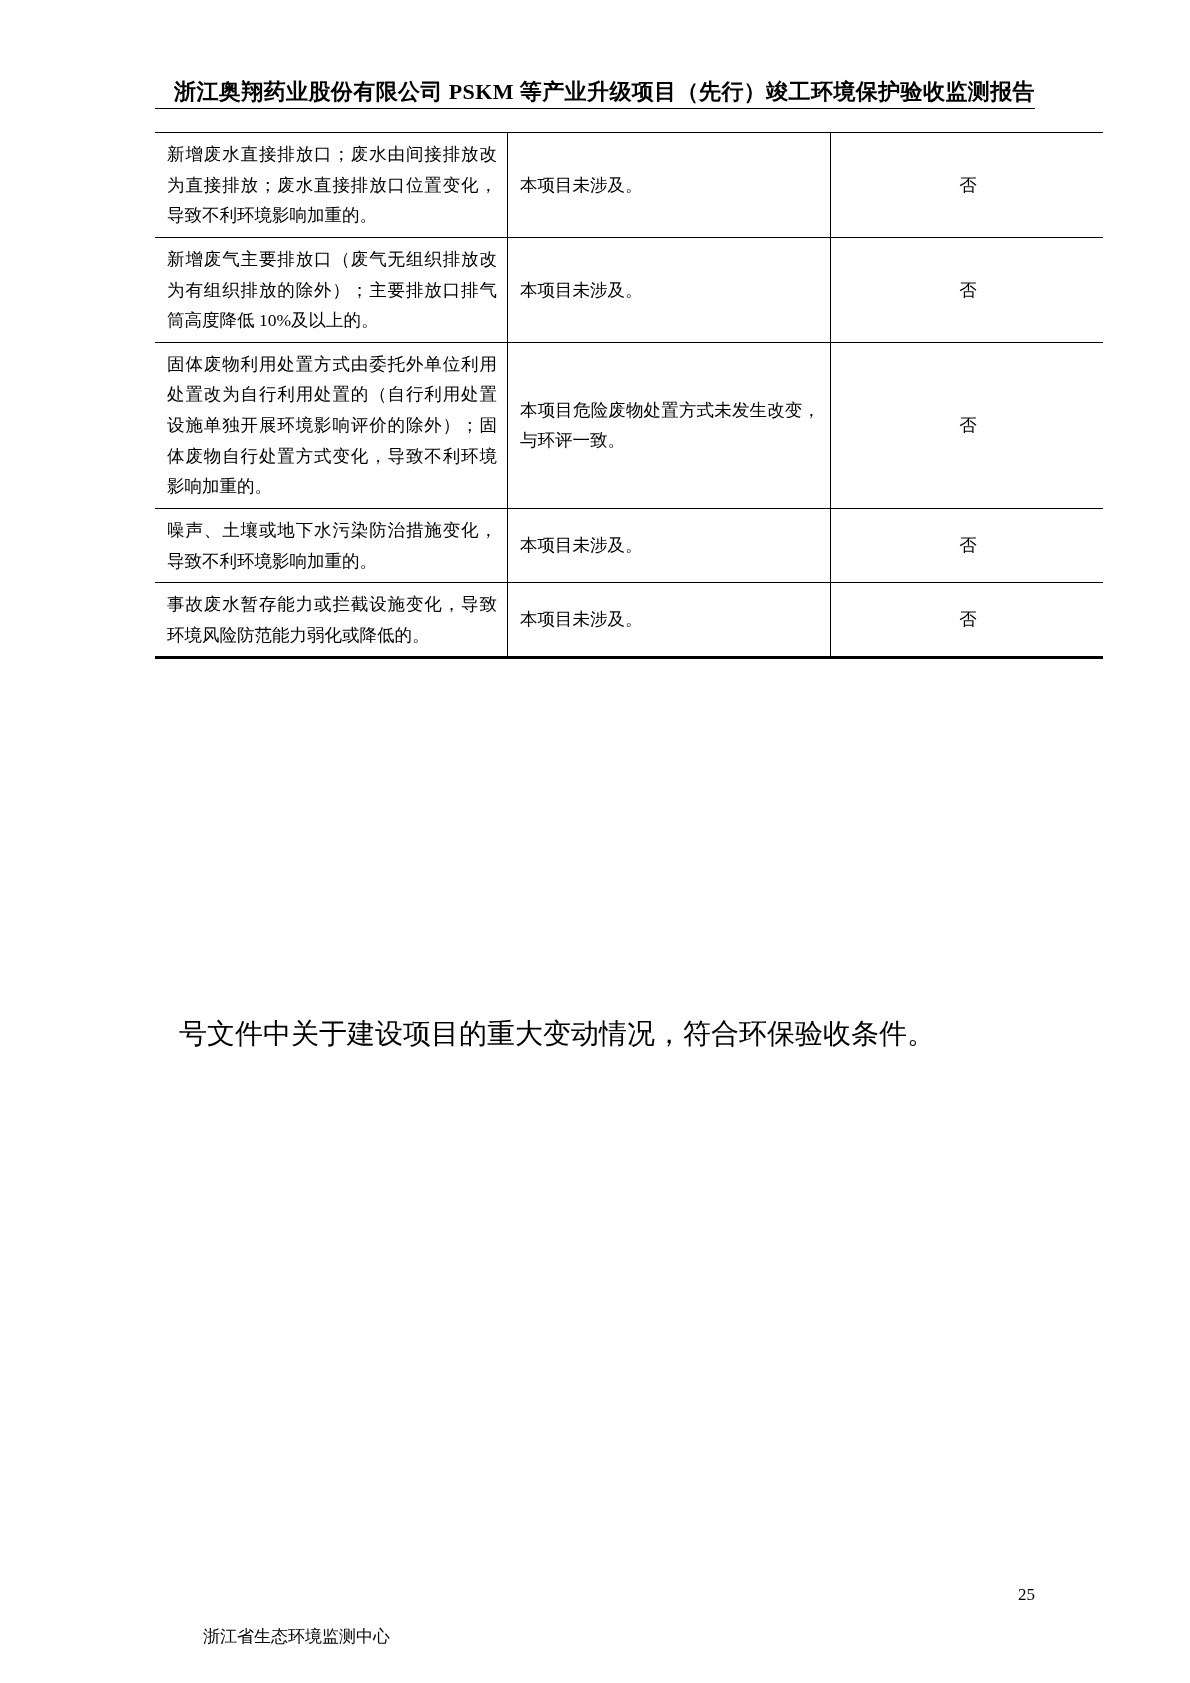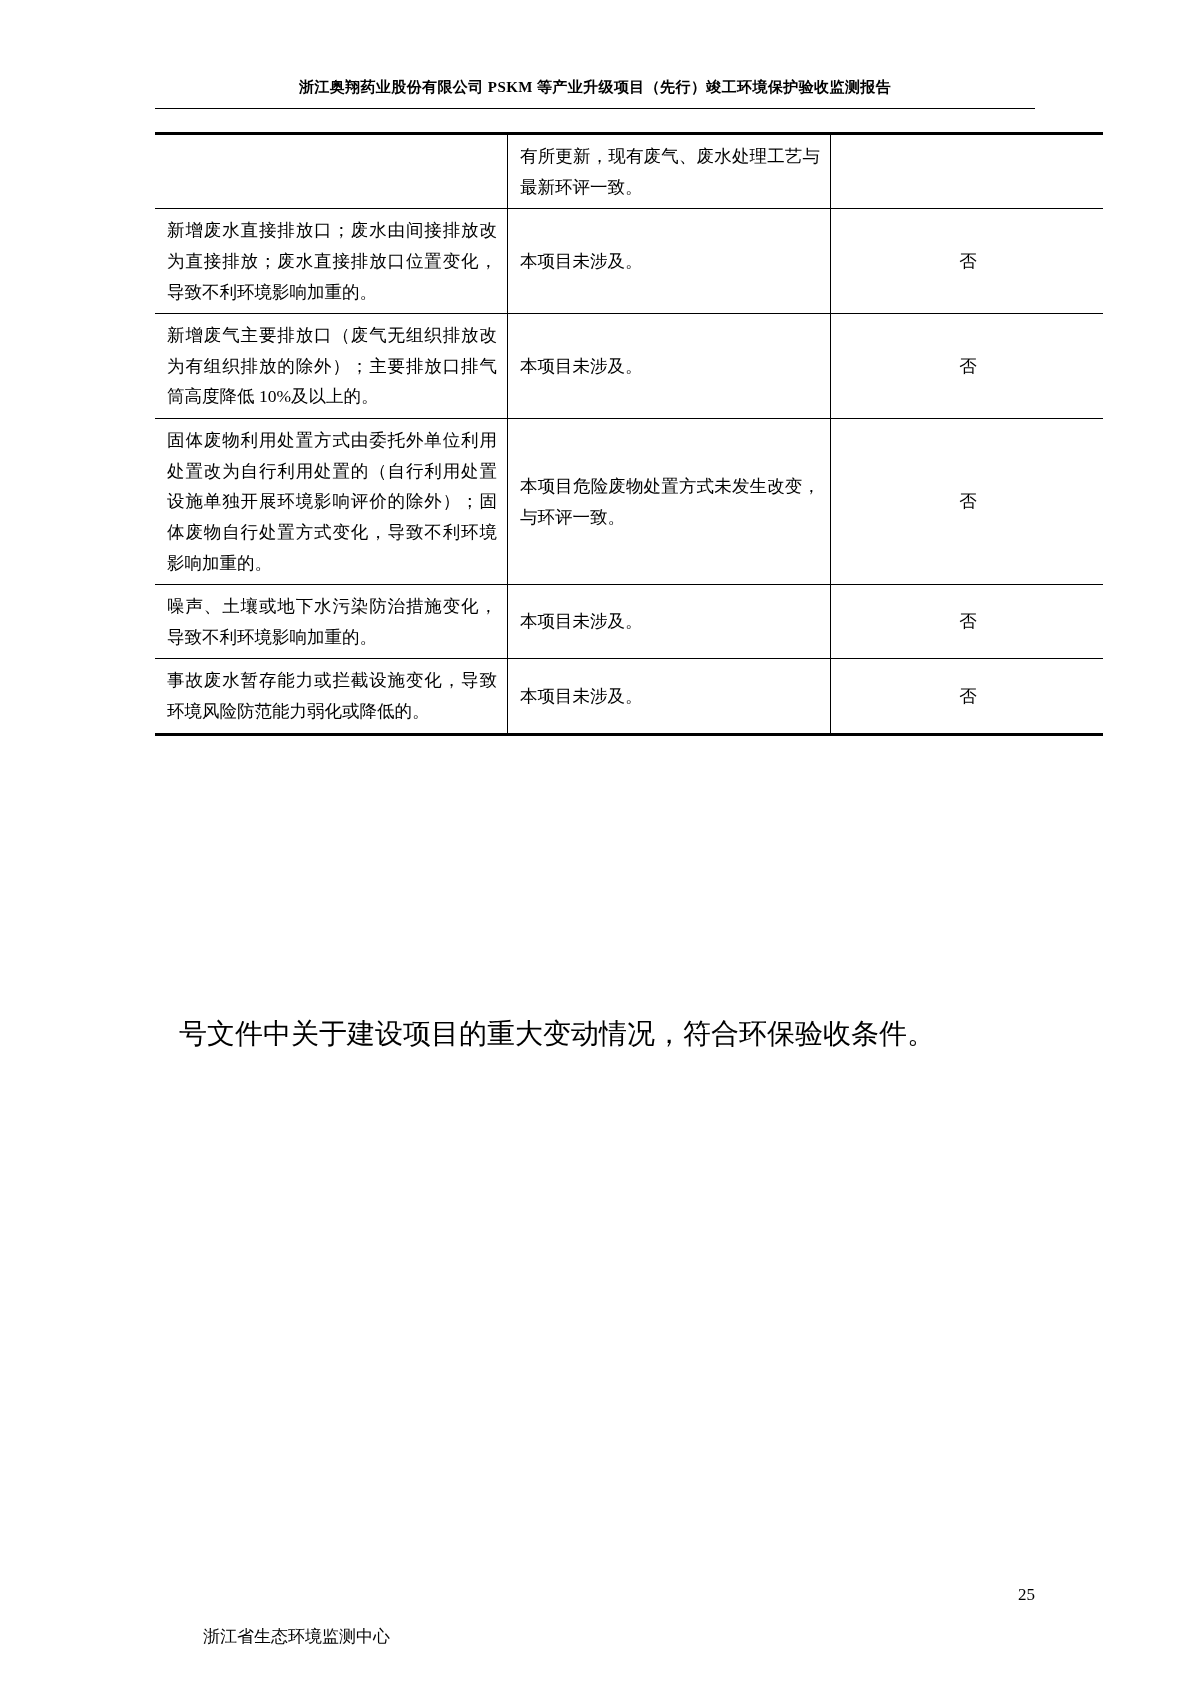--- a/index.html
+++ b/index.html
@@ -23,25 +23,26 @@
   }
   
   .header {
     position: absolute;
     top: 78px;
     left: 155px;
     width: 880px;
     text-align: center;
   }
   .header-text {
-    font-size: 15px;
+    font-size: 22px;
     font-weight: bold;
     letter-spacing: 0.4px;
     line-height: 1.3;
     white-space: nowrap;
+    text-align: right;
   }
   .header-rule {
     position: absolute;
     top: 108px;
     left: 155px;
     width: 880px;
     height: 0;
     border-top: 1px solid #000;
   }
   
@@ -126,31 +127,20 @@
 <div class="page">
 
   <div class="header">
     <div class="header-text">浙江奥翔药业股份有限公司 PSKM 等产业升级项目（先行）竣工环境保护验收监测报告</div>
   </div>
   <div class="header-rule"></div>
 
   <div class="table-wrap">
     <table class="main">
       <tbody>
-        <tr class="first-row">
-          <td class="col-a">
-            <span class="cell-text"></span>
-          </td>
-          <td class="col-b">
-            <span class="cell-text">有所更新，现有废气、废水处理工艺与最新环评一致。</span>
-          </td>
-          <td class="col-c">
-            <span class="cell-center"></span>
-          </td>
-        </tr>
         <tr>
           <td class="col-a">
             <span class="cell-text">新增废水直接排放口；废水由间接排放改为直接排放；废水直接排放口位置变化，导致不利环境影响加重的。</span>
           </td>
           <td class="col-b">
             <span class="cell-text">本项目未涉及。</span>
           </td>
           <td class="col-c">
             <span class="cell-center">否</span>
           </td>

